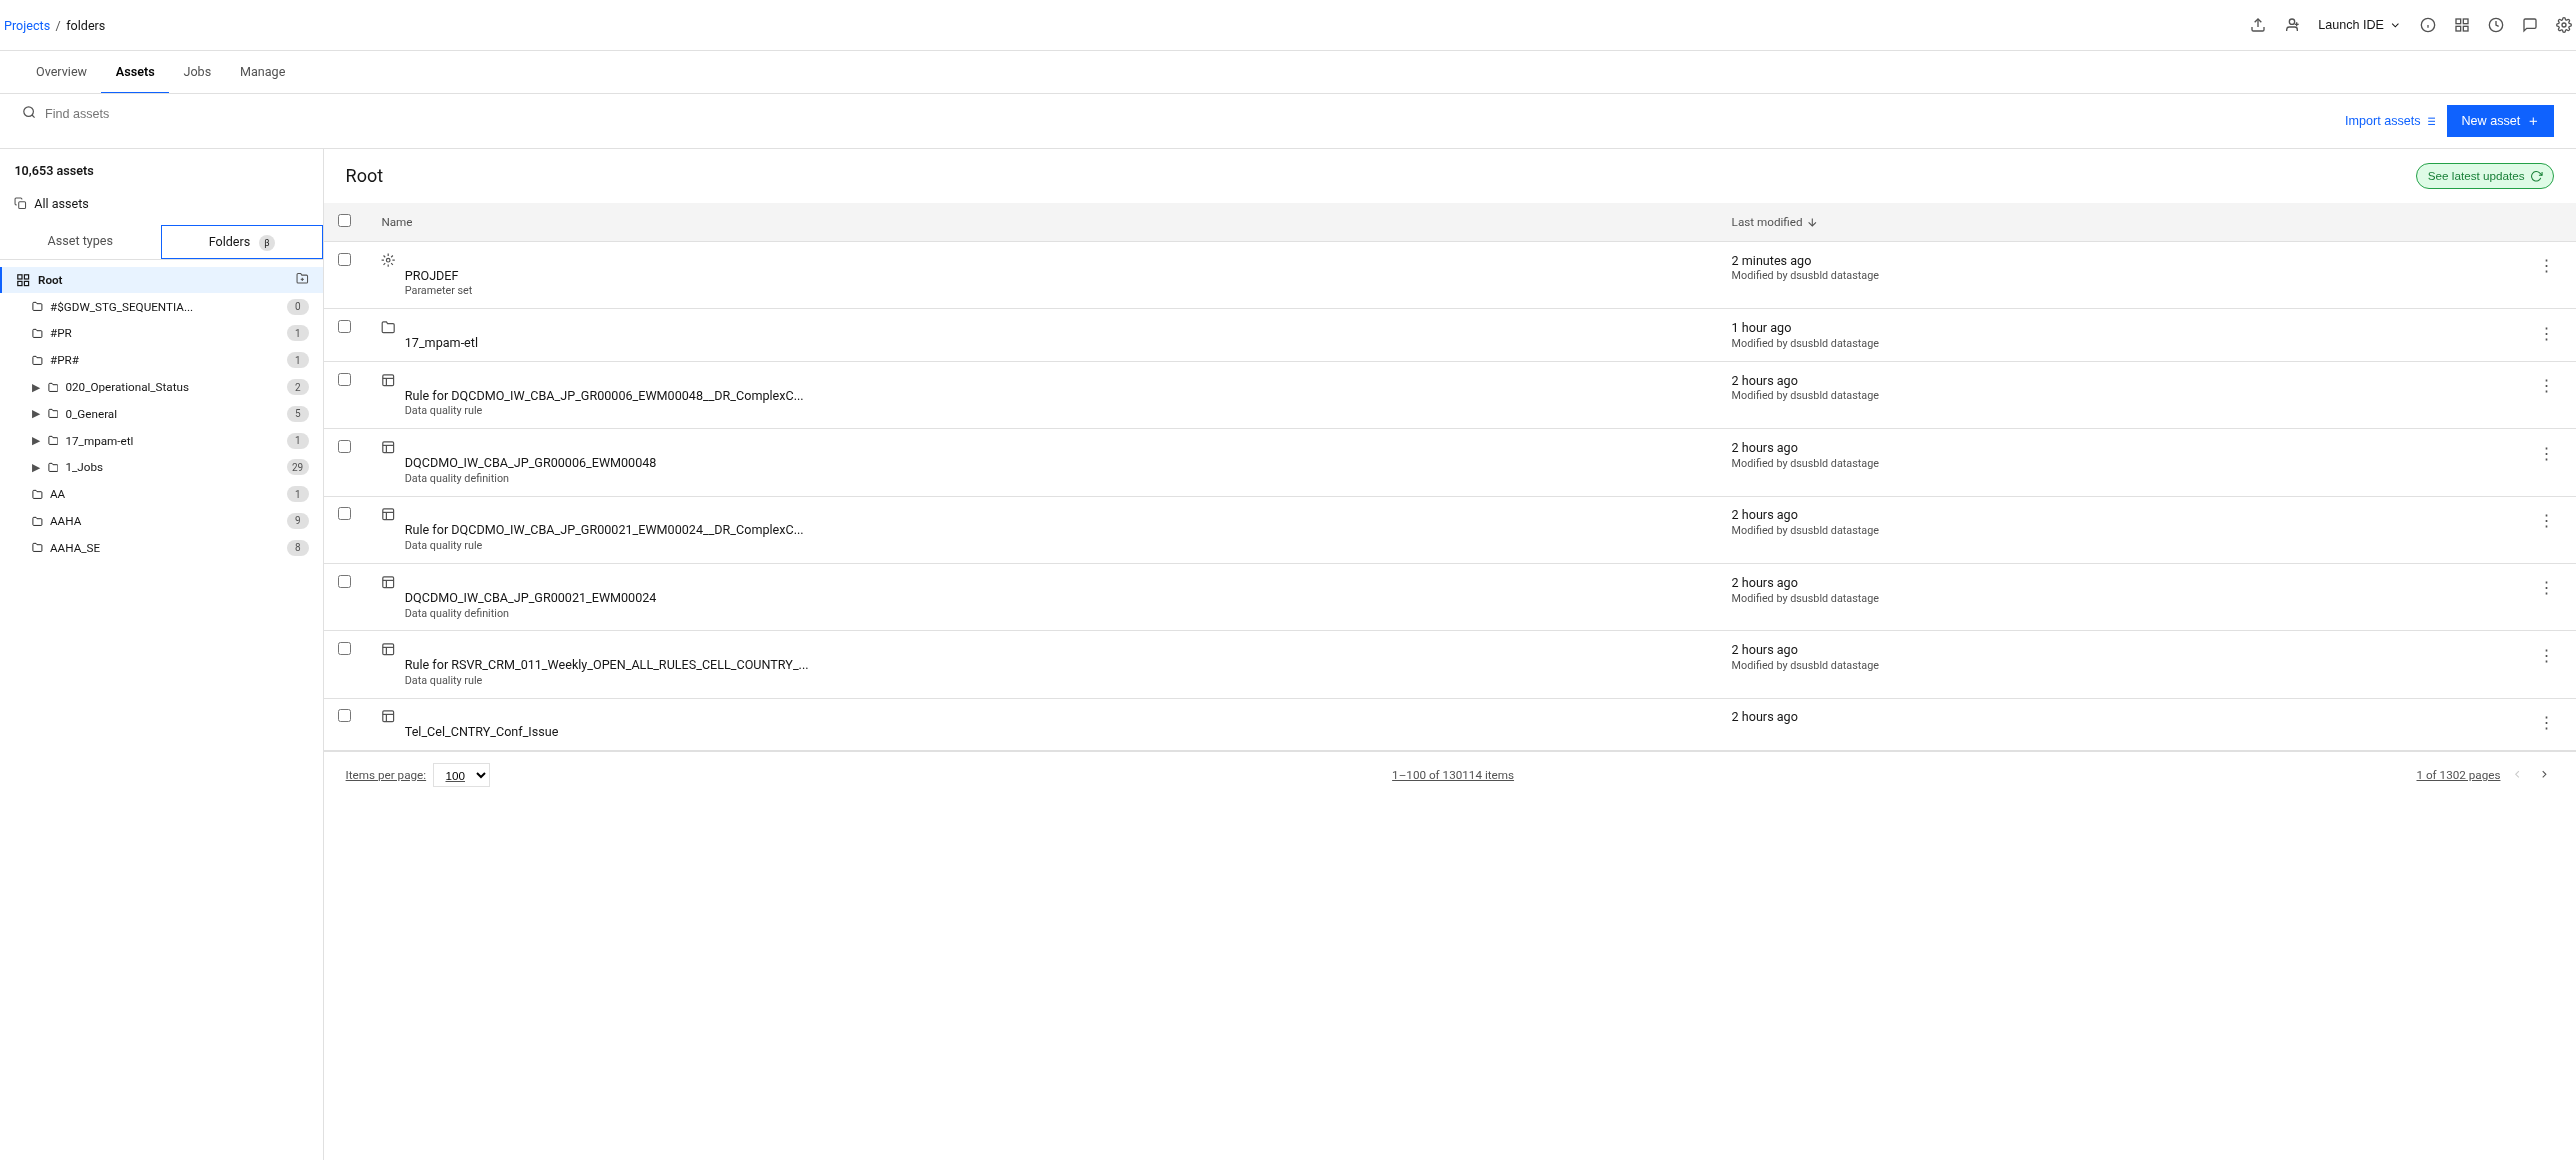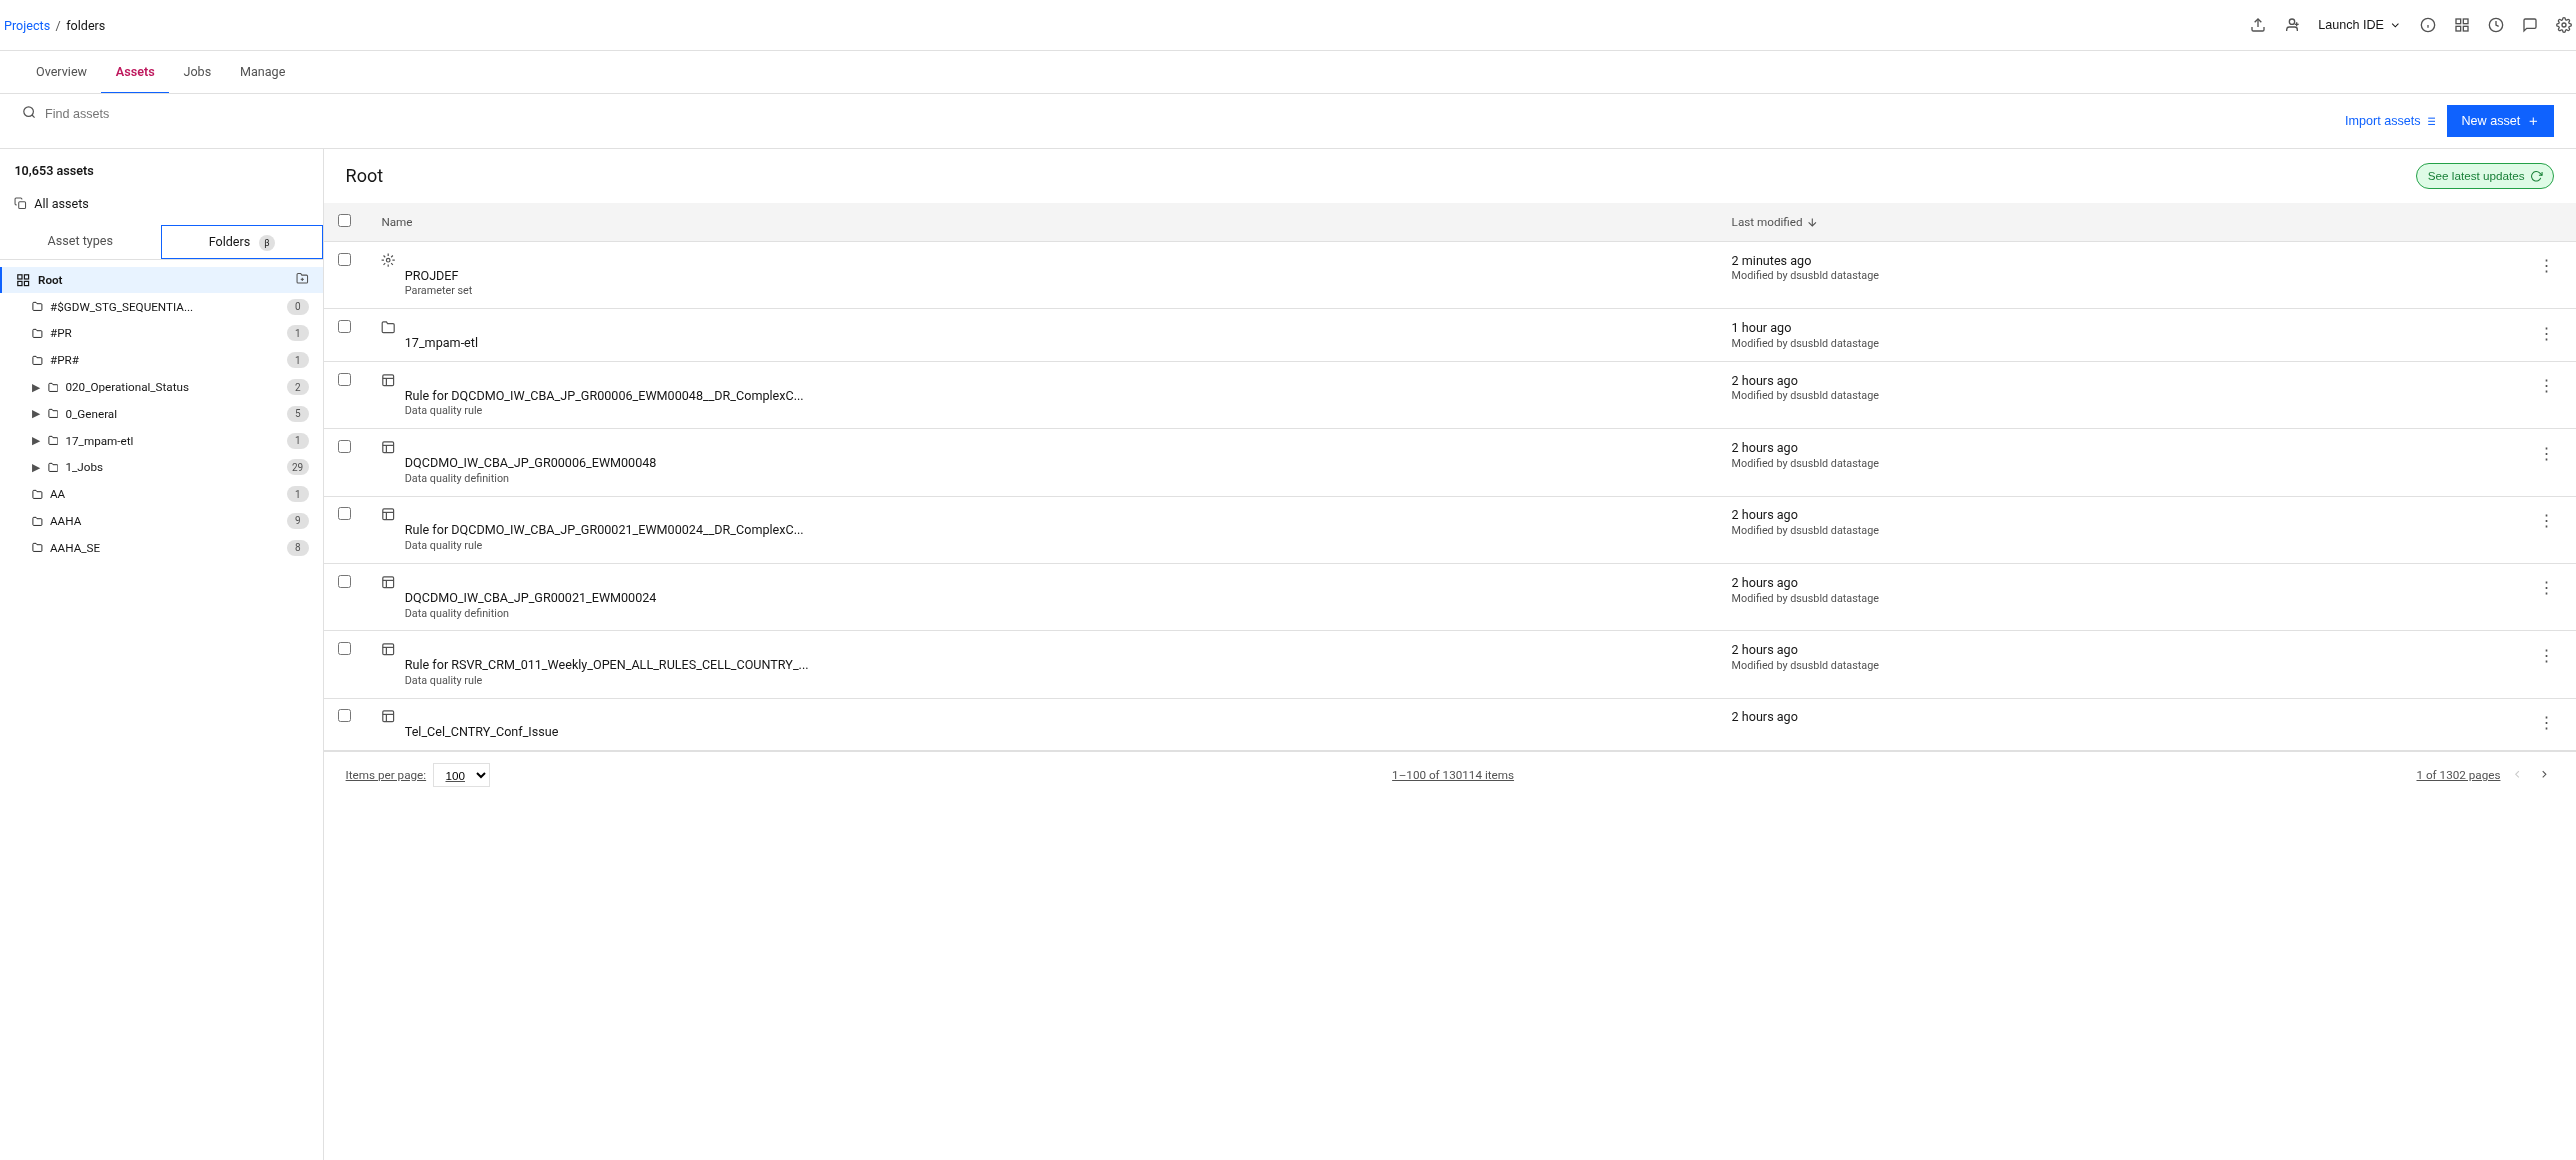--- a/index.html
+++ b/index.html
@@ -26,21 +26,21 @@
     .tab-bar {
       display: flex; align-items: flex-end;
       padding: 0 21.6px; border-bottom: 0.9px solid #e0e0e0; height: 43px;
     }
     .tab {
       display: flex; align-items: center; justify-content: center;
       padding: 0 14.4px; height: 43px; cursor: pointer;
       font-size: 12.6px; color: #525252; border-bottom: 1.8px solid transparent;
       white-space: nowrap;
     }
-    .tab.active { color: #be185d; font-weight: 600; border-bottom: 1.8px solid #0f62fe; margin-top: 20px; }
+    .tab.active { color: #000000; font-weight: 600; border-bottom: 1.8px solid #0f62fe; margin-top: 20px; }
 
     
     .toolbar {
       display: flex; align-items: flex-start; justify-content: space-between;
       padding: 10.8px 21.6px; border-bottom: 0.9px solid #e0e0e0;
     }
     .search-box {
       display: flex; align-items: center; gap: 9px;
       flex: 1; max-width: 540px;
       border: none; background: transparent;

